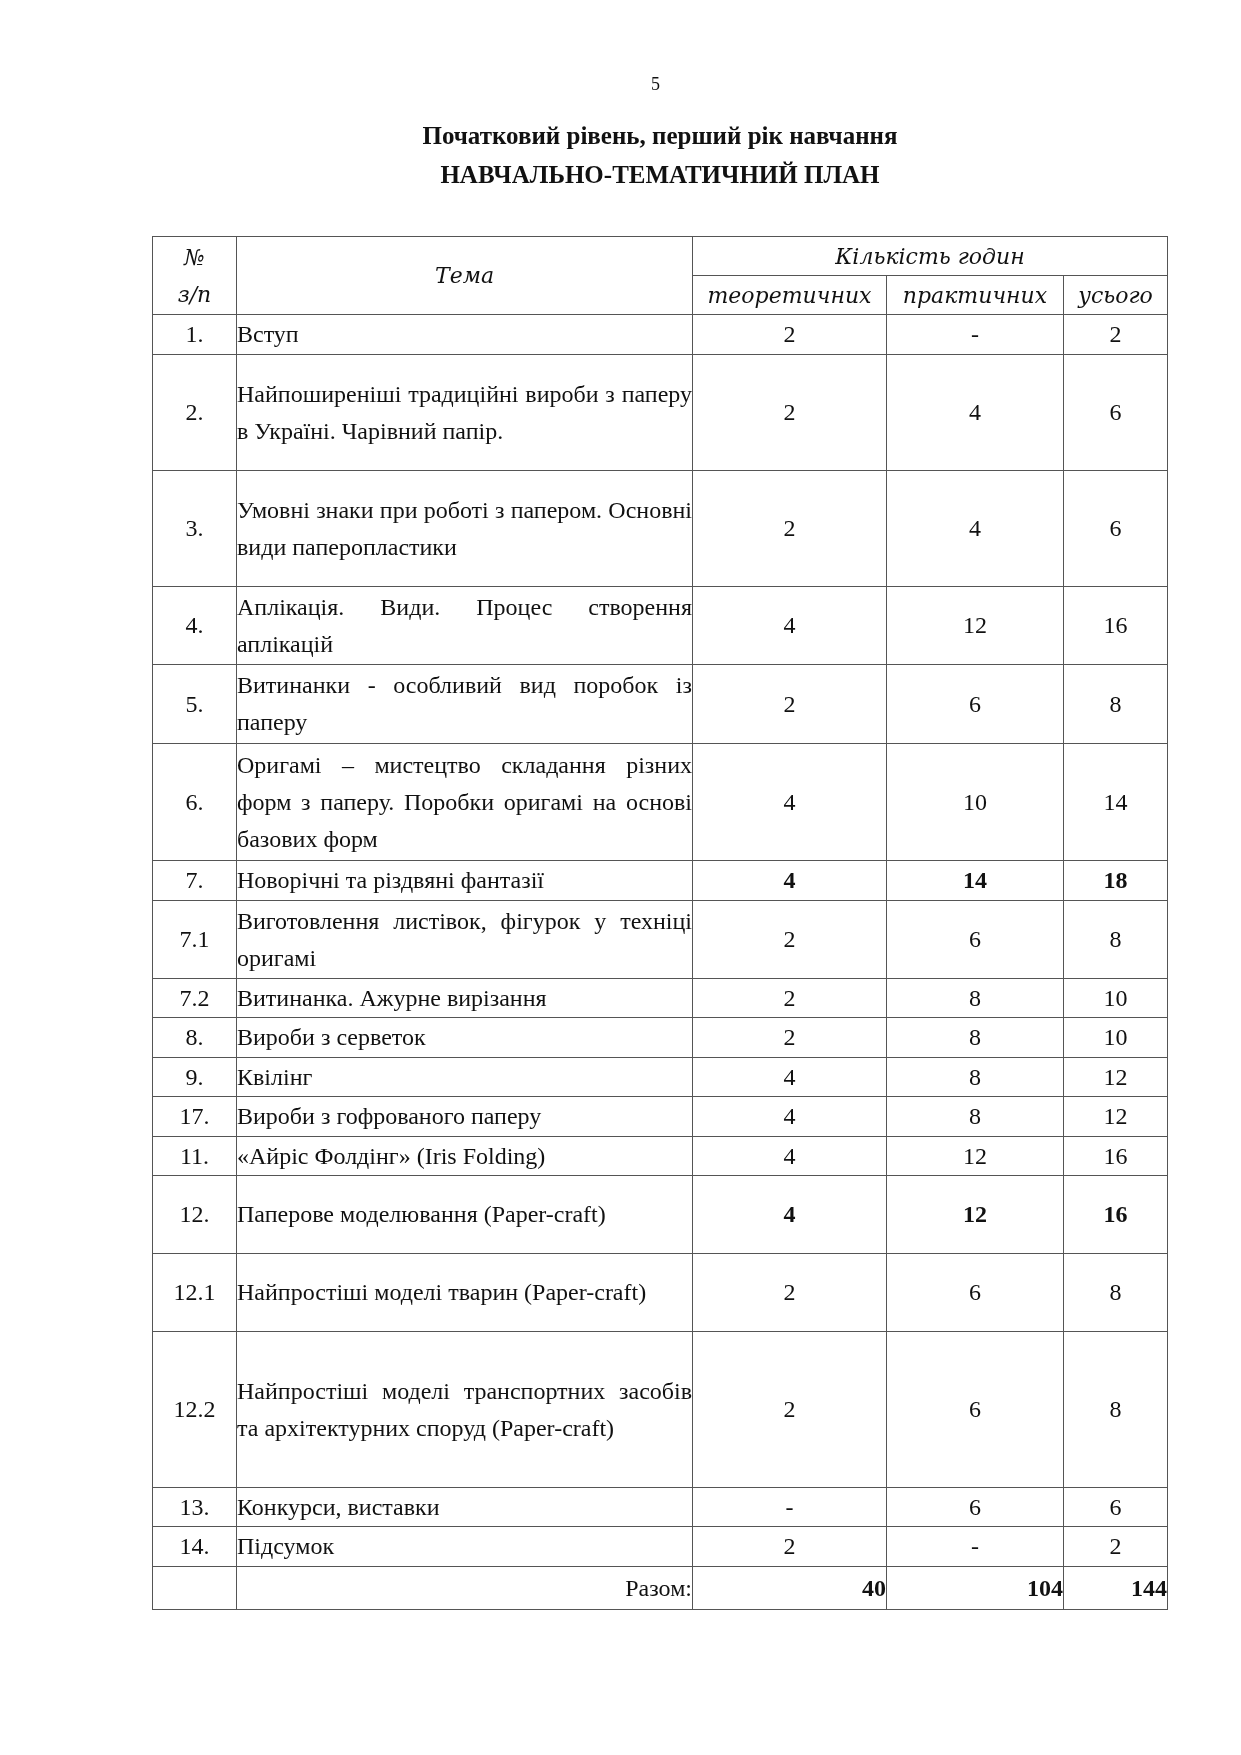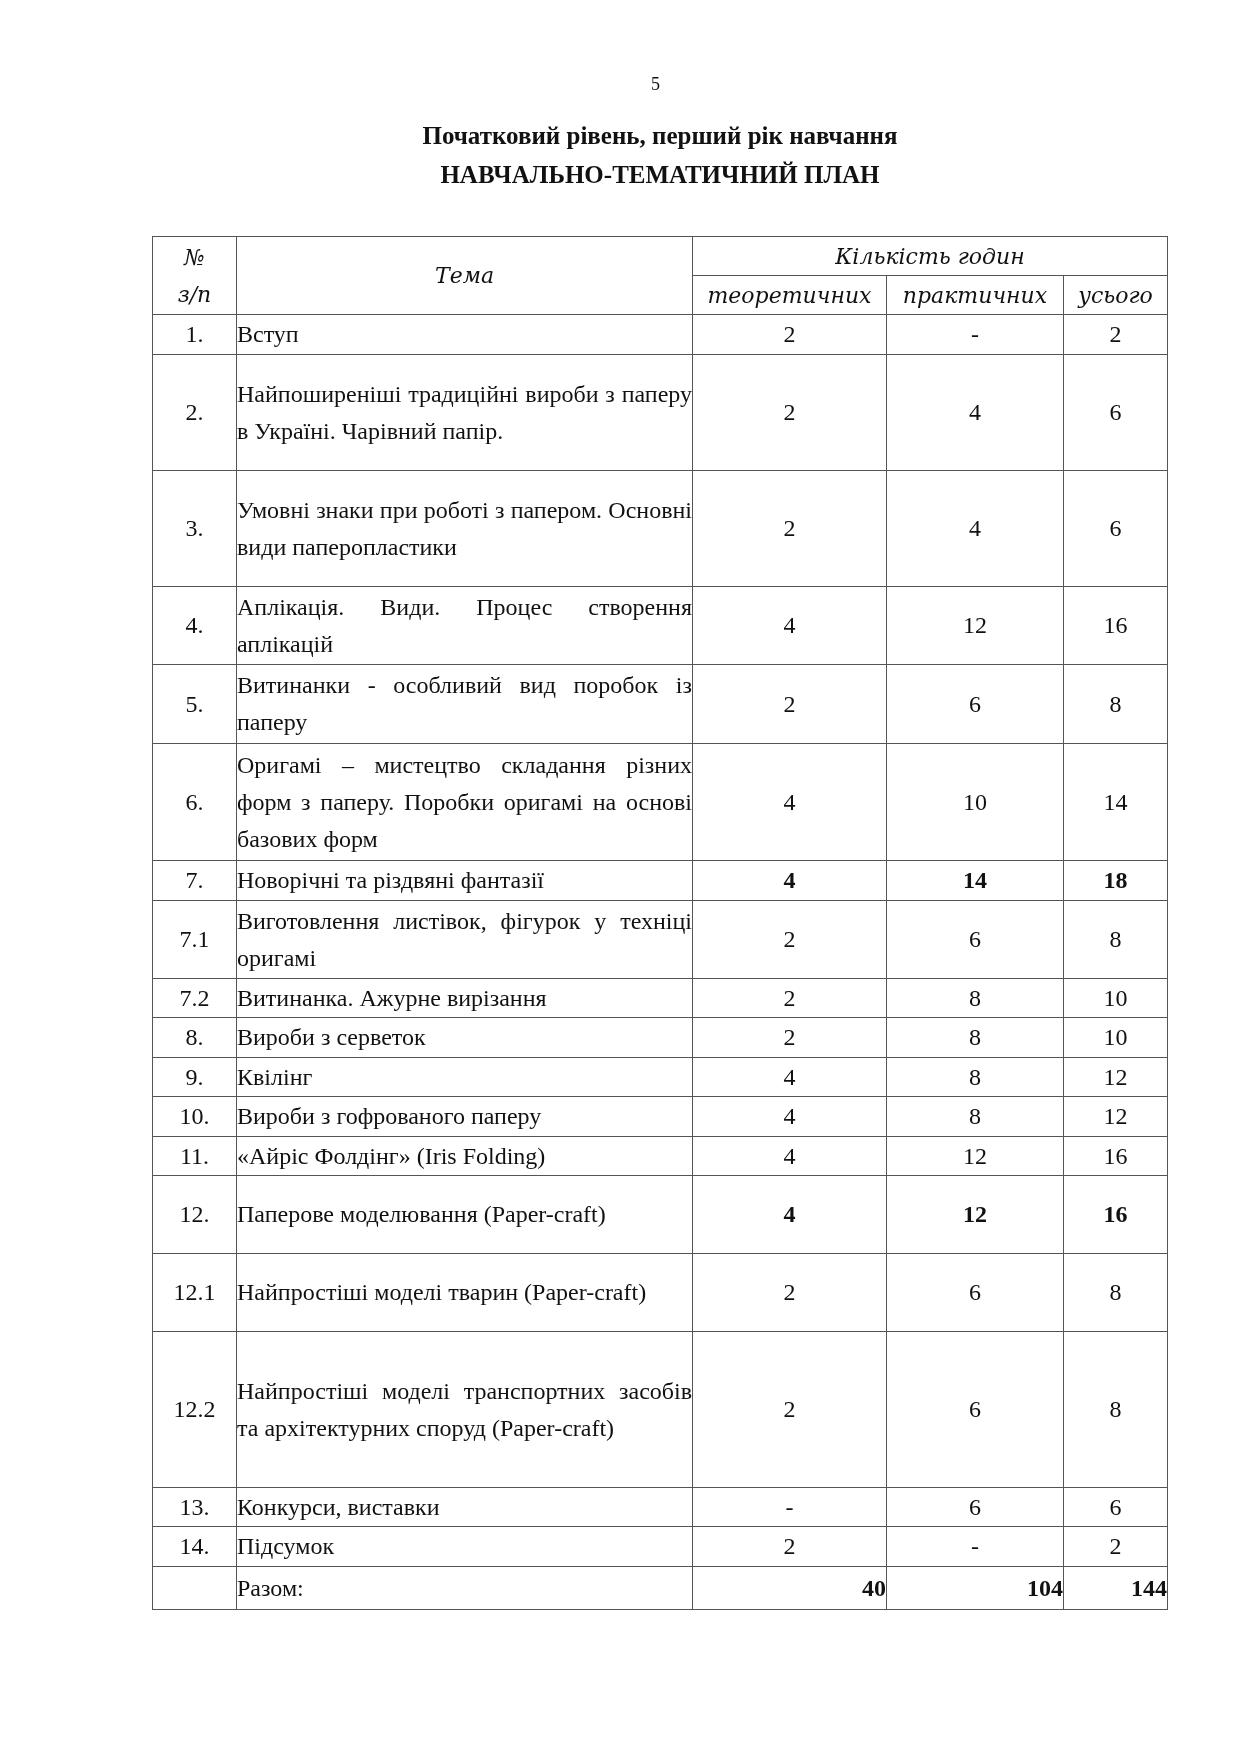--- a/index.html
+++ b/index.html
@@ -15,21 +15,21 @@
                border-collapse: collapse; table-layout: fixed; font-size: 24px; }
   table.plan td, table.plan th { border: 1.5px solid #555; padding: 0; vertical-align: middle;
                                  line-height: 37px; }
   table.plan th { font-weight: normal; font-style: italic; font-family: "DejaVu Serif", serif;
                   font-size: 22px; text-align: center; }
   th.num-h { line-height: 38px; font-size: 21px; }
   td.num { text-align: center; }
   td.topic { text-align: justify; text-align-last: left; padding: 0 12px 0 12px; }
   td.val { text-align: center; }
   tr.bold td.val { font-weight: bold; }
-  td.total-label { text-align: left; padding-right: 10px; }
+  td.total-label { text-align: right; padding-right: 10px; }
   td.total-val { text-align: right; font-weight: bold; }
 </style>
 </head>
 <body>
 
 <div class="page-num">5</div>
 <div class="title1">Початковий рівень, перший рік навчання</div>
 <div class="title2">НАВЧАЛЬНО-ТЕМАТИЧНИЙ ПЛАН</div>
 
 <table class="plan">
@@ -127,21 +127,21 @@
         <td class="val">10</td>
       </tr>
       <tr style="height: 39px;">
         <td class="num">9.</td>
         <td class="topic">Квілінг</td>
         <td class="val">4</td>
         <td class="val">8</td>
         <td class="val">12</td>
       </tr>
       <tr style="height: 40px;">
-        <td class="num">10.</td>
+        <td class="num">17.</td>
         <td class="topic">Вироби з гофрованого паперу</td>
         <td class="val">4</td>
         <td class="val">8</td>
         <td class="val">12</td>
       </tr>
       <tr style="height: 39px;">
         <td class="num">11.</td>
         <td class="topic">«Айріс Фолдінг» (Iris Folding)</td>
         <td class="val">4</td>
         <td class="val">12</td>

